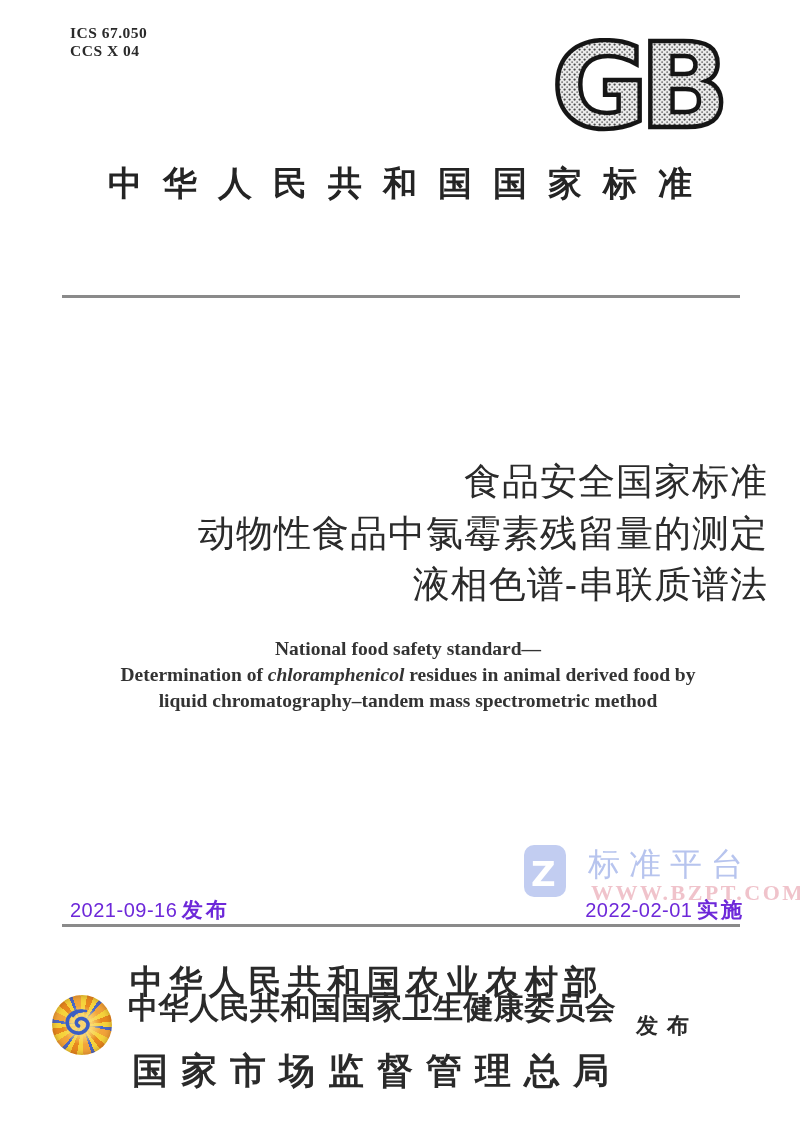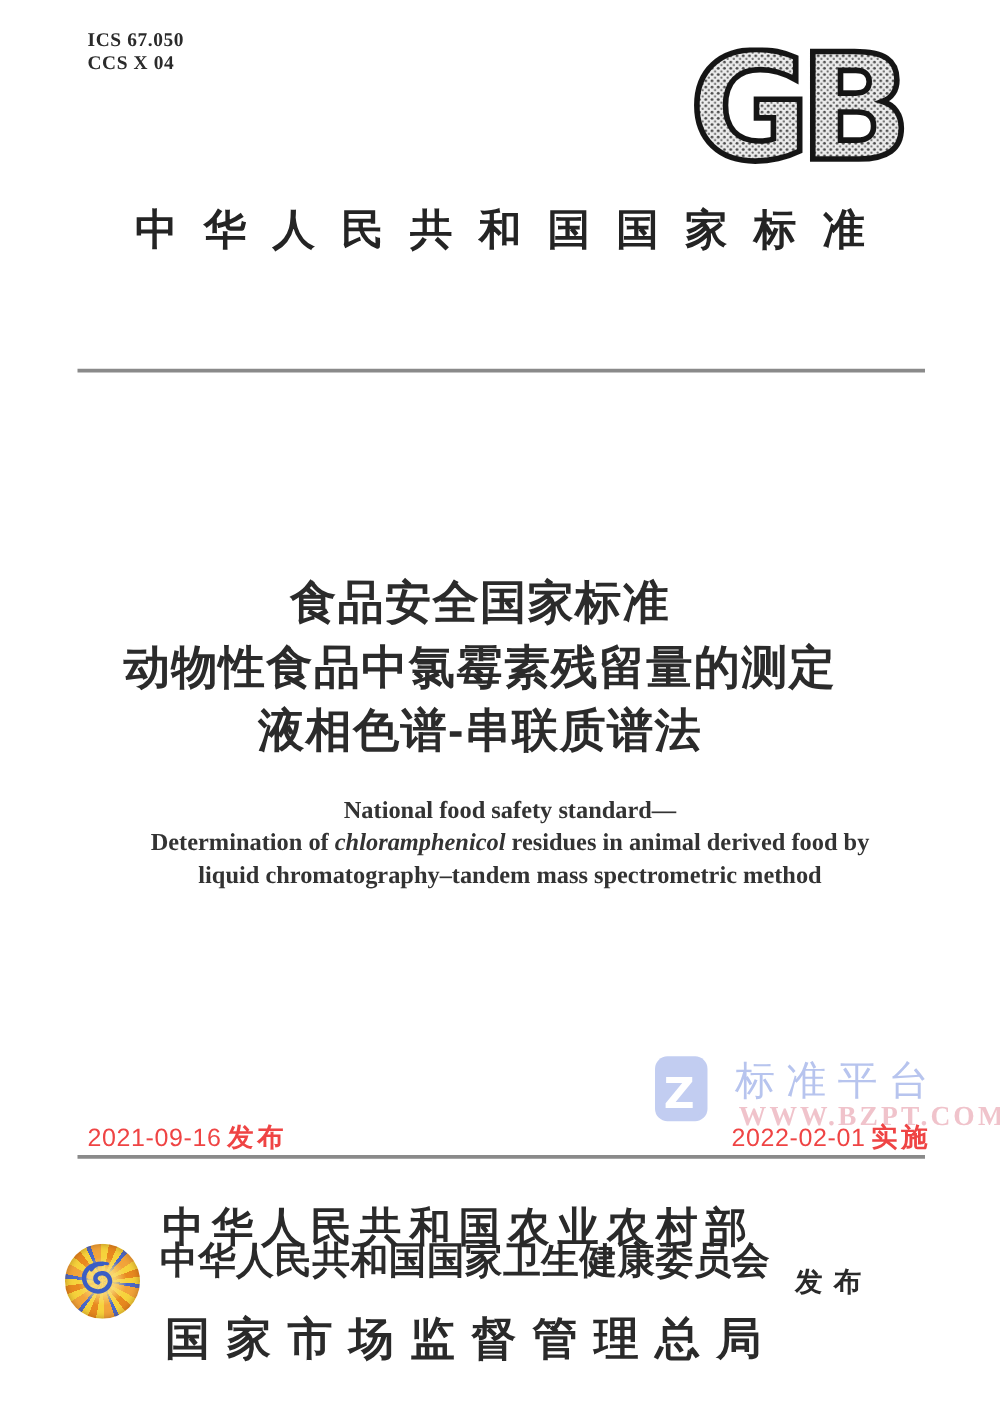--- a/index.html
+++ b/index.html
@@ -30,22 +30,22 @@
     font-family:"Liberation Serif",serif;white-space:nowrap;
   }
   .std-no .num{font-family:"Liberation Sans",sans-serif;font-weight:bold;letter-spacing:-0.5px;}
 
   .rule{background:#8a8a8a;height:2.5px;left:62px;width:678px;}
   .rule-top{top:283px;}
   .rule-bottom{top:912px;}
 
   
   .title-cn{
-    left:0;top:444px;width:768px;text-align:center;
-    font-family:"Liberation Sans",sans-serif;font-weight:bold;
+    left:0;top:444px;width:768px;text-align:right;
+    font-family:"Liberation Sans",sans-serif;font-weight:normal;
     font-size:37px;line-height:51.5px;color:#2b2b2b;letter-spacing:1px;
   }
 
   
   .title-en{
     left:8px;top:624px;width:800px;text-align:center;
     font-family:"Liberation Serif",serif;font-weight:bold;
     font-size:19.5px;line-height:26px;color:#333333;
   }
   .title-en .it{font-style:italic;}
@@ -57,21 +57,21 @@
     font-size:32px;letter-spacing:9px;color:#b7c4ee;white-space:nowrap;
   }
   .wm-url{
     left:591px;top:868px;font-family:"Liberation Serif",serif;font-weight:bold;
     font-size:22px;letter-spacing:2.5px;color:#f0c3cb;white-space:nowrap;
   }
 
   
   .date{
     top:884px;font-family:"Liberation Sans",sans-serif;font-size:20px;
-    color:#ef4444;white-space:nowrap;letter-spacing:.5px;
+    color:#6d28d9;white-space:nowrap;letter-spacing:.5px;
   }
   .date .cjk{font-family:"Liberation Serif",serif;font-weight:bold;font-size:21px;letter-spacing:3px;}
   .date-issue{left:70px;}
   .date-impl{right:55px;}
 
   
   .emblem{
     left:52px;top:983px;width:60px;height:60px;border-radius:50%;
     background:
       radial-gradient(circle at 50% 50%, rgba(250,220,120,.85) 0 24%, rgba(255,255,255,0) 46%),

